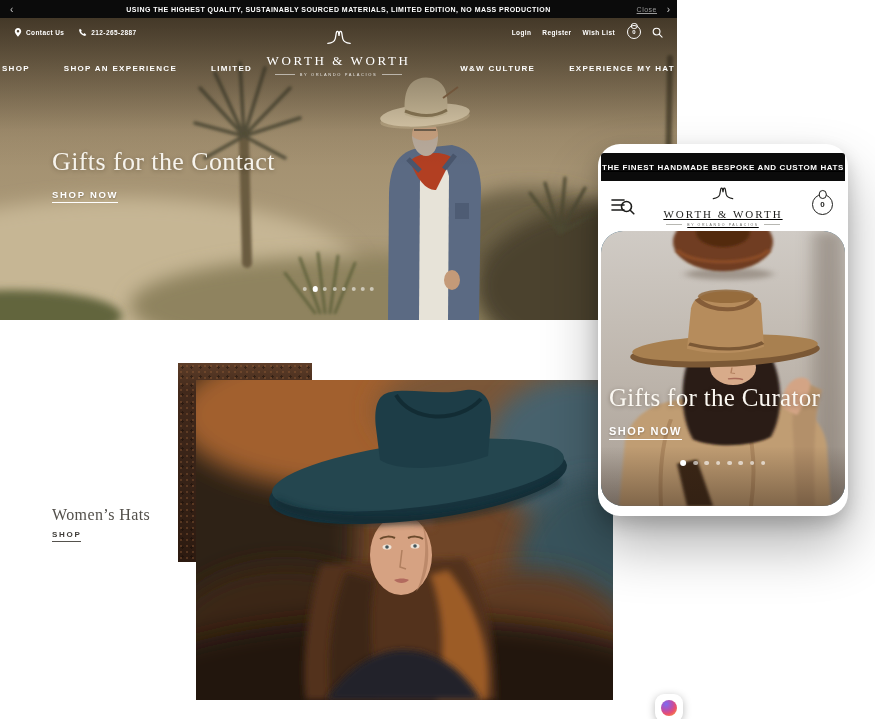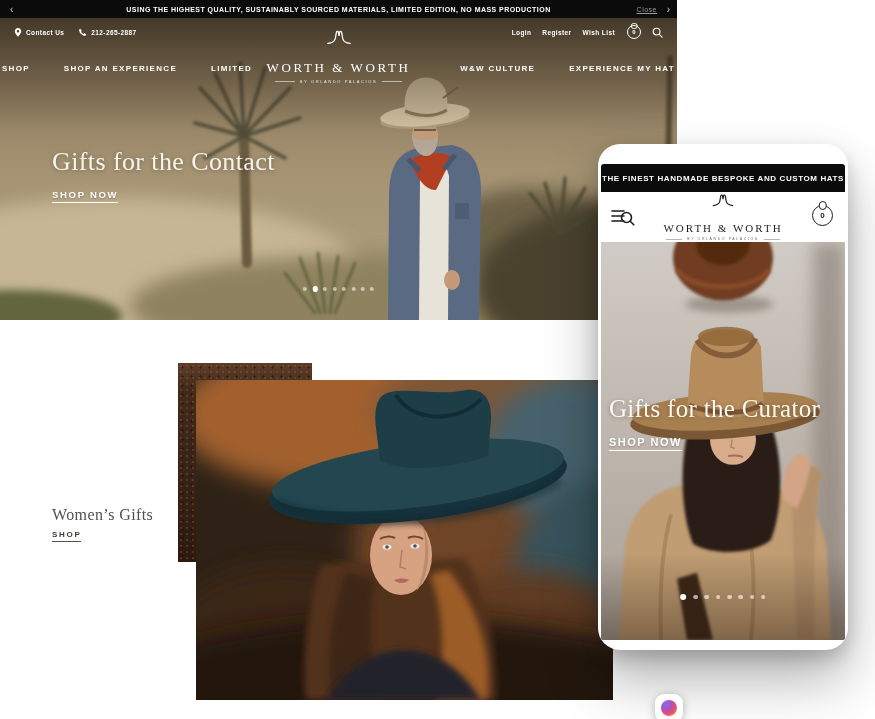--- a/index.html
+++ b/index.html
@@ -35,21 +35,21 @@
 
   .bag{position:relative;width:12px;height:12px;border:1px solid #fff;border-radius:50%;
        display:flex;align-items:center;justify-content:center;margin-left:1px;cursor:pointer;}
   .bag-knob{position:absolute;top:-3.5px;left:50%;transform:translateX(-50%);width:4.5px;height:4.5px;
             border:1px solid #fff;border-radius:50%;}
   .bag-count{font-size:6px;font-weight:bold;line-height:1;}
 
   .logo-desktop{position:absolute;top:11px;left:50%;transform:translateX(-50%);width:170px;
                 text-align:center;color:#fff;cursor:pointer;}
   .logo-hat{display:block;margin:0 auto;}
-  .logo-title{font-family:"Liberation Serif", serif;font-size:13px;letter-spacing:2.6px;margin-top:14px;white-space:nowrap;}
+  .logo-title{font-family:"Liberation Serif", serif;font-size:13px;letter-spacing:2.6px;margin-top:7px;white-space:nowrap;}
   .logo-sub{display:flex;align-items:center;justify-content:center;gap:5px;margin-top:3px;
             font-size:4px;letter-spacing:1.6px;color:rgba(255,255,255,.85);white-space:nowrap;}
   .logo-sub::before,.logo-sub::after{content:"";height:1px;width:20px;background:rgba(255,255,255,.55);}
 
   .nav-row{position:absolute;top:46px;left:0;right:0;display:flex;align-items:center;justify-content:center;
            gap:34px;color:#fff;font-size:8px;font-weight:bold;letter-spacing:1.3px;white-space:nowrap;}
   .nav-item{cursor:pointer;}
   .nav-spacer{width:140px;}
 
   .hero-title{position:absolute;left:52px;top:129px;font-family:"Liberation Serif", serif;
@@ -73,39 +73,39 @@
         background:
           radial-gradient(rgba(150,95,55,.38) 1px, transparent 1.4px),
           radial-gradient(rgba(20,10,5,.45) 1px, transparent 1.4px),
           linear-gradient(180deg,#5d3d28 0,#42291b 14%,#35211498 60%,#2c1a10 100%),
           #38231a;
         background-size:6px 6px,9px 9px,100% 100%,100% 100%;}
   .women-photo{position:absolute;left:196px;top:380px;width:417px;height:320px;z-index:2;overflow:hidden;}
   .women-photo svg{display:block;width:100%;height:100%;}
 
   
-  .phone{position:absolute;left:598px;top:144px;width:250px;height:506px;background:#fff;
-         border-radius:22px;z-index:5;box-sizing:border-box;padding:20px 3px 10px;
-         box-shadow:0 30px 55px rgba(0,0,0,.30), 0 8px 18px rgba(0,0,0,.18);}
+  .phone{position:absolute;left:598px;top:144px;width:250px;height:372px;background:#fff;
+         border-radius:22px;z-index:5;box-sizing:border-box;padding:9px 3px 10px;
+         box-shadow:0 30px 55px rgba(0,0,0,.30), 0 8px 18px rgba(0,0,0,.18);text-decoration:underline;}
   .phone-inner{width:100%;height:100%;overflow:hidden;display:flex;flex-direction:column;border-radius:3px;}
   .phone-banner{height:28px;flex:0 0 28px;background:#0b0b0b;color:#fff;display:flex;align-items:center;
                 justify-content:center;font-size:8px;font-weight:bold;letter-spacing:.6px;white-space:nowrap;}
   .phone-header{height:50px;flex:0 0 50px;background:#fff;position:relative;display:flex;
                 align-items:center;justify-content:center;}
   .menu-search{position:absolute;left:10px;top:16px;cursor:pointer;}
   .phone-logo{text-align:center;color:#1d1d1b;cursor:pointer;}
   .phone-logo .logo-title{font-size:11px;letter-spacing:2px;color:#1d1d1b;}
   .phone-logo .logo-sub{color:#6a6a66;font-size:3.5px;}
   .phone-logo .logo-sub::before,.phone-logo .logo-sub::after{background:#b7b7b2;width:16px;}
   .phone-bag{position:absolute;right:12px;top:13px;width:19px;height:19px;border:1.4px solid #1d1d1b;
              border-radius:50%;display:flex;align-items:center;justify-content:center;cursor:pointer;}
   .phone-bag .bag-knob{top:-5px;width:6.5px;height:6.5px;border-color:#1d1d1b;background:#fff;}
   .phone-bag .bag-count{font-size:8px;color:#1d1d1b;}
 
-  .phone-hero{flex:1;position:relative;overflow:hidden;background:#0c4a6e;}
+  .phone-hero{flex:1;position:relative;overflow:hidden;background:#0c4a6e;border-radius:22px;}
   .phone-hero > svg{position:absolute;inset:0;width:100%;height:100%;}
   .phone-hero-title{position:absolute;left:8px;top:153px;font-family:"Liberation Serif", serif;
                     font-size:25px;color:#fbf8f2;letter-spacing:.3px;text-shadow:0 1px 4px rgba(40,25,12,.35);white-space:nowrap;}
   .phone-cta{position:absolute;left:8px;top:194px;color:#fff;font-size:11px;font-weight:bold;
              letter-spacing:1.5px;border-bottom:1.5px solid #fff;padding-bottom:2px;cursor:pointer;
              text-shadow:0 1px 2px rgba(40,25,12,.3);}
   .phone-dots{position:absolute;left:50%;transform:translateX(-50%);bottom:40px;}
   .phone-dots .dot{width:4.5px;height:4.5px;border-radius:50%;background:rgba(255,255,255,.62);margin:0 3.4px;cursor:pointer;}
   .phone-dots .dot.active{width:6px;height:6px;background:#fff;}
 
@@ -260,21 +260,21 @@
           <span class="dot active"></span>
           <span class="dot"></span>
           <span class="dot"></span>
           <span class="dot"></span>
           <span class="dot"></span>
           <span class="dot"></span>
           <span class="dot"></span>
         </div>
     </div>
 
-    <div class="women-title">Women’s Gifts</div>
+    <div class="women-title">Women’s Hats</div>
     <div class="women-cta">SHOP</div>
 
     <div class="cork"></div>
 
     <div class="women-photo">
       <svg viewBox="0 0 417 320" preserveAspectRatio="none">
         <defs>
           <filter id="wb12" x="-60%" y="-60%" width="220%" height="220%">
               <feGaussianBlur stdDeviation="12"></feGaussianBlur>
             </filter>

